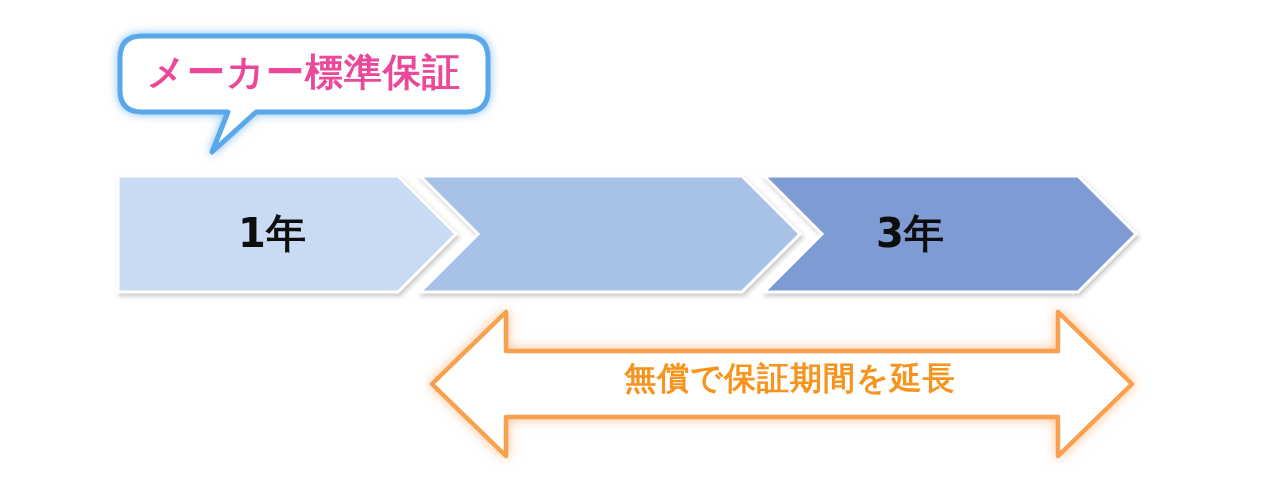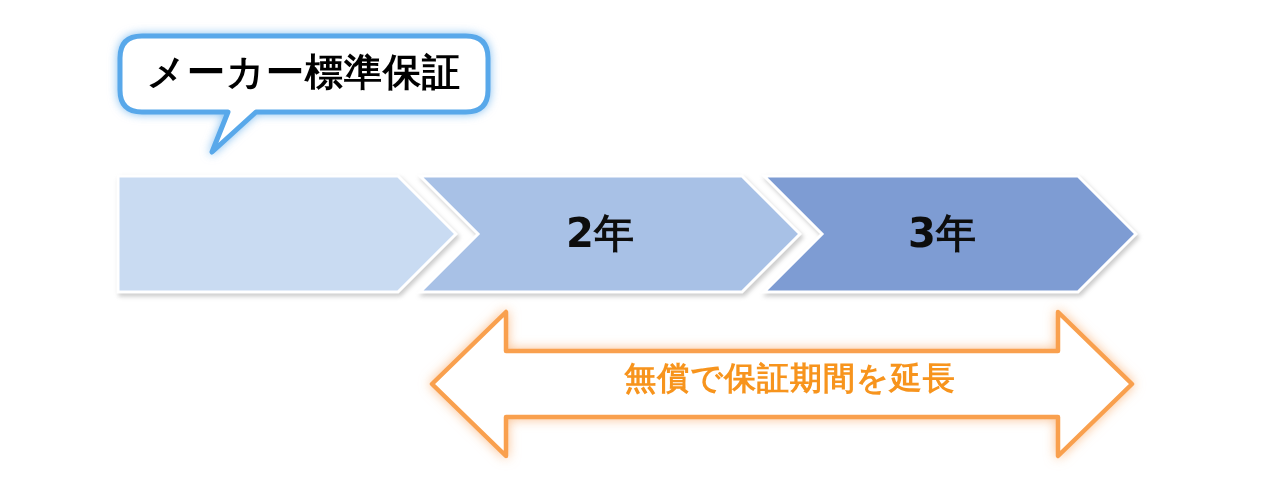--- a/index.html
+++ b/index.html
@@ -25,32 +25,32 @@
     text-align: center;
     font-weight: bold;
     line-height: 1.1;
     white-space: nowrap;
   }
   .callout-label {
     left: 120px;
     top: 52px;
     width: 368px;
     font-size: 38px;
-    color: #000000;
+    color: #ec4899;
     letter-spacing: 1px;
   }
   .step-label {
     top: 211px;
     width: 200px;
     font-size: 40px;
     color: #0d0d0d;
   }
   .step-label-1 { left: 172px; }
   .step-label-2 { left: 500px; }
-  .step-label-3 { left: 842px; }
+  .step-label-3 { left: 810px; }
   .extension-label {
     left: 510px;
     top: 361px;
     width: 560px;
     font-size: 32px;
     color: #f7941d;
     letter-spacing: 1px;
   }
   .chevrons { filter: drop-shadow(2px 3px 2px rgba(110,110,110,0.35)); }
   .callout-shape { filter: drop-shadow(0 0 5px rgba(90,170,235,0.75)); }
@@ -69,18 +69,18 @@
       <polygon points="764,176 1078,176 1136,234 1078,292 764,292 822,234" stroke="#ffffff" stroke-width="3" fill="#7e9cd3"></polygon>
     </g>
 
     <path class="callout-shape" d="M 142 36 H 466 Q 488 36 488 58 V 90 Q 488 112 466 112 H 256 L 212 152 L 228 112 H 142 Q 120 112 120 90 V 58 Q 120 36 142 36 Z" fill="#ffffff" stroke-width="5" stroke-linejoin="round" stroke="#58a8ea"></path>
 
     <polygon class="extension-shape" points="432,384 506,312 506,351 1058,351 1058,312 1132,384 1058,456 1058,417 506,417 506,456" fill="#ffffff" stroke-width="4.5" stroke-linejoin="round" stroke="#f9a04e"></polygon>
   </svg>
 
   <div class="label callout-label">メーカー標準保証</div>
 
-  <div class="label step-label step-label-2">2年</div>
+  <div class="label step-label step-label-1">1年</div>
   <div class="label step-label step-label-3">3年</div>
 
   <div class="label extension-label">無償で保証期間を延長</div>
 
 </div>
 
 </body></html>

